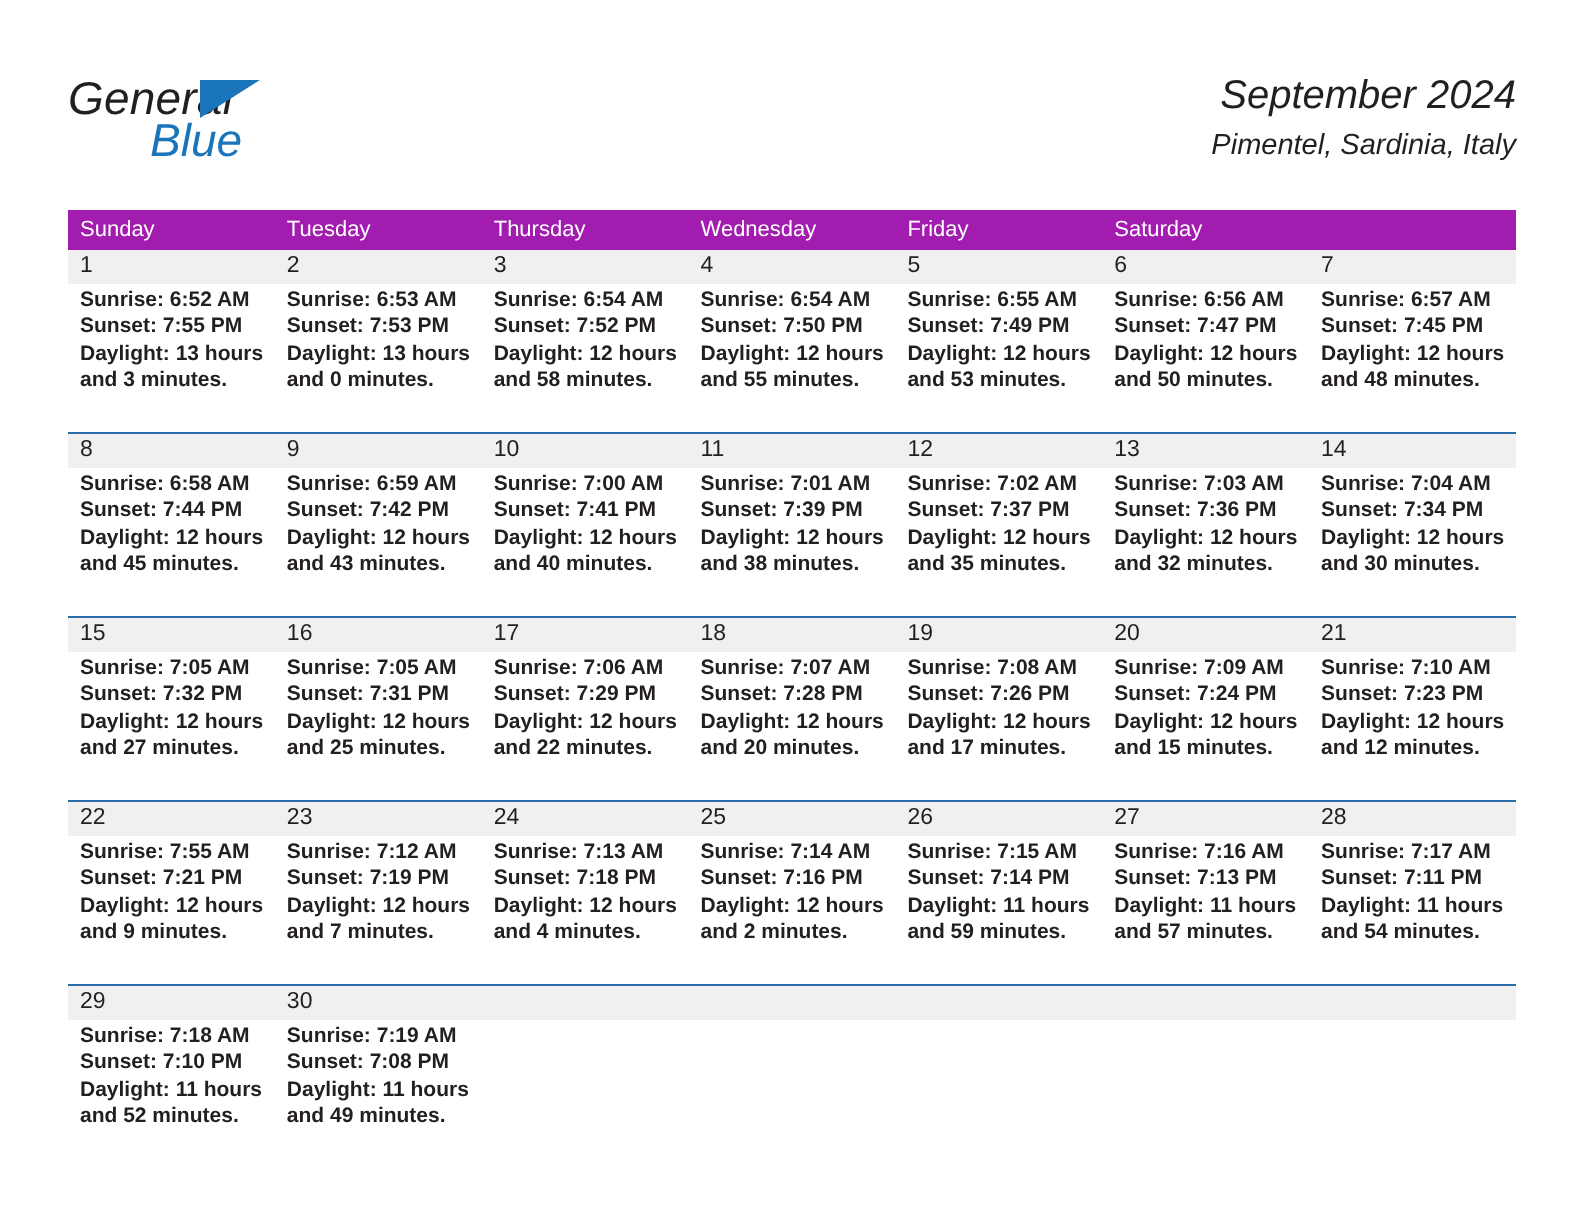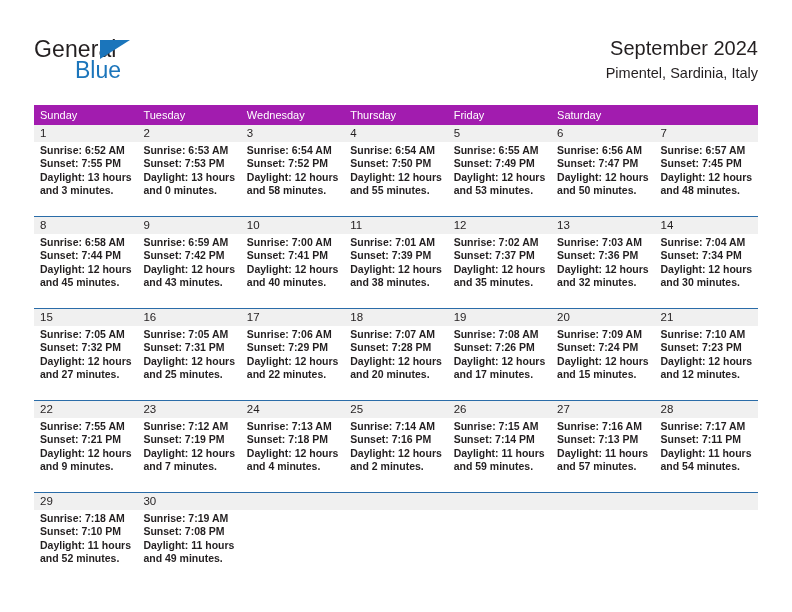--- a/index.html
+++ b/index.html
@@ -7,21 +7,21 @@
     width:792px; height:612px;
     background:#ffffff;
     font-family:"Liberation Sans", sans-serif;
     color:#000;
     overflow:hidden;
   }
   .page { position:relative; width:792px; height:612px; }
 
   
   .header {
-    position:absolute; left:0; top:0; width:792px; height:98px;
+    position:absolute; left:0; top:0; width:792px; height:98px;font-style:italic;
   }
   .logo { position:absolute; left:34px; top:36px; width:140px; height:50px; }
   .logo-general {
     position:absolute; left:0; top:0;
     font-size:23px; color:#231f20; letter-spacing:.1px; line-height:26px;
     font-family:"Liberation Sans", sans-serif;
   }
   .logo-tri {
     position:absolute; left:66px; top:4px;
     width:0; height:0;
@@ -102,22 +102,22 @@
       <div class="cal-title">September 2024</div>
       <div class="cal-subtitle">Pimentel, Sardinia, Italy</div>
     </div>
 
   </div>
 
   <div class="calendar">
     <div class="weekday-row" id="weekday-row">
         <div class="weekday">Sunday</div>
         <div class="weekday">Tuesday</div>
+        <div class="weekday">Thursday</div>
         <div class="weekday">Wednesday</div>
-        <div class="weekday">Thursday</div>
         <div class="weekday">Friday</div>
         <div class="weekday">Saturday</div>
       </div>
     <div id="weeks-container">
         <div class="week">
           <div class="week-daynums"></div>
           <div class="days">
             <div class="day">
               <div class="day-num">1</div>
               <div class="day-info">Sunrise: 6:52 AM

